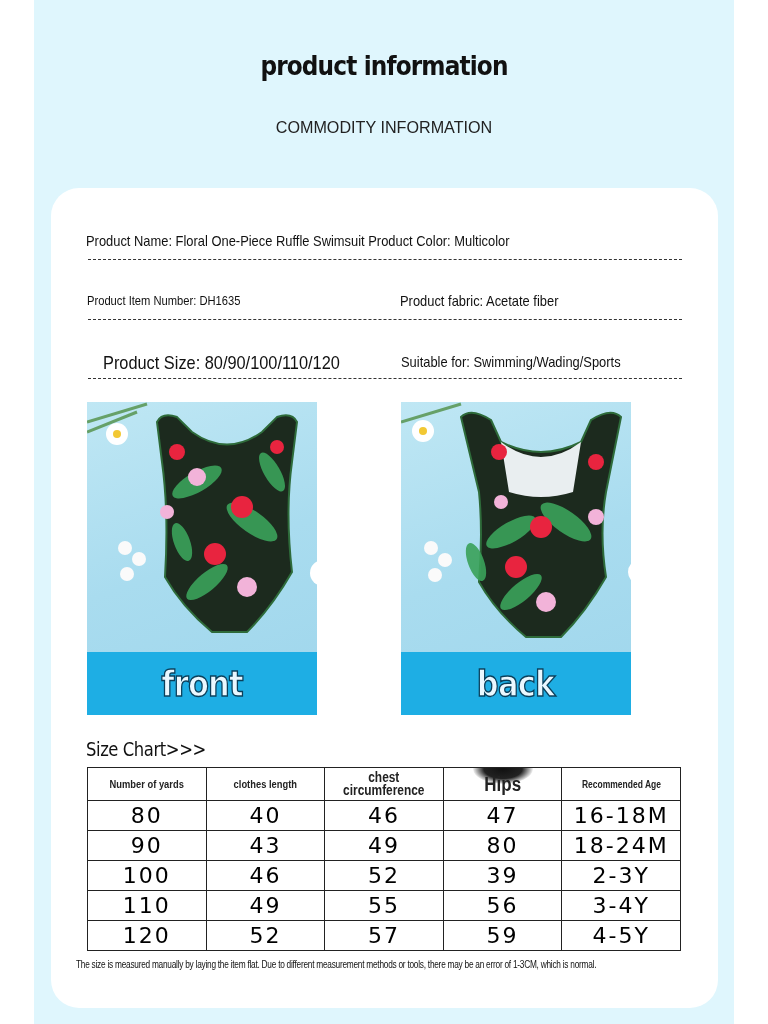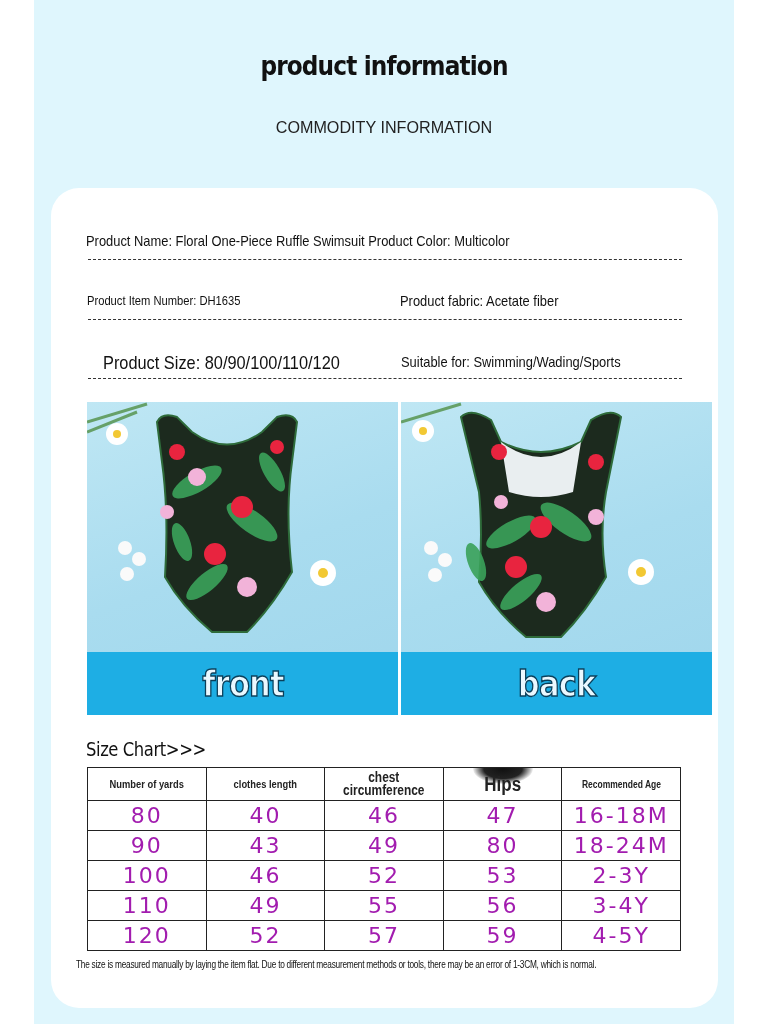--- a/index.html
+++ b/index.html
@@ -27,21 +27,21 @@
     }
     .info-line {
       position: absolute; font-family: "Liberation Sans", sans-serif; color: #111;
       white-space: nowrap; transform-origin: left center;
     }
     .dash {
       position: absolute; left: 88px; width: 594px; height: 0;
       border-top: 1.5px dashed #333;
     }
     .photo {
-      position: absolute; top: 402px; width: 311px; height: 313px; overflow: hidden;
+      position: absolute; top: 402px; width: 230px; height: 313px; overflow: hidden;
       background: linear-gradient(160deg, #bfe7f4 0%, #a9dcef 50%, #9fd6ec 100%);
     }
     .photo .label-bar {
       position: absolute; left: 0; bottom: 0; width: 100%; height: 63px; background: #1eaee4;
       display: flex; align-items: center; justify-content: center;
     }
     .photo .label-text {
       font-family: "DejaVu Sans", sans-serif; font-weight: bold; font-size: 36px; color: #eaf8ff;
       -webkit-text-stroke: 1.5px #0a3f5a; transform: scaleX(0.85); letter-spacing: -1px;
     }
@@ -60,21 +60,21 @@
       border: 1.5px solid #222; text-align: center; padding: 0; overflow: hidden;
     }
     table.size th {
       height: 32px; font-family: "Liberation Sans", sans-serif; font-weight: bold;
       font-size: 11px; line-height: 13px; color: #222; position: relative;
     }
     table.size th.big { font-size: 20px; margin-left: 32px; }
     table.size th.mid { font-size: 10px; }
     table.size th .sq { display: inline-block; transform: scaleX(0.85); }
     table.size td {
-      height: 29px; font-family: "DejaVu Sans", sans-serif; font-size: 22px; color: #a21caf;
+      height: 29px; font-family: "DejaVu Sans", sans-serif; font-size: 22px; color: #000000;
       letter-spacing: 2px; line-height: 29px;
     }
     .hips-blob {
       position: absolute; left: 50%; top: -14px; width: 60px; height: 30px; margin-left: -30px;
       background: radial-gradient(ellipse at center, #111 0%, #222 45%, rgba(0,0,0,0) 72%);
       border-radius: 50%; z-index: 0;
     }
     .hips-text { position: relative; z-index: 1; }
     .note {
       position: absolute; left: 76px; top: 959px; font-family: "Liberation Sans", sans-serif;
@@ -213,21 +213,21 @@
       <td>90</td>
       <td>43</td>
       <td>49</td>
       <td>80</td>
       <td>18-24M</td>
     </tr>
     <tr>
       <td>100</td>
       <td>46</td>
       <td>52</td>
-      <td>53</td>
+      <td>39</td>
       <td>2-3Y</td>
     </tr>
     <tr>
       <td>110</td>
       <td>49</td>
       <td>55</td>
       <td>56</td>
       <td>3-4Y</td>
     </tr>
     <tr>

